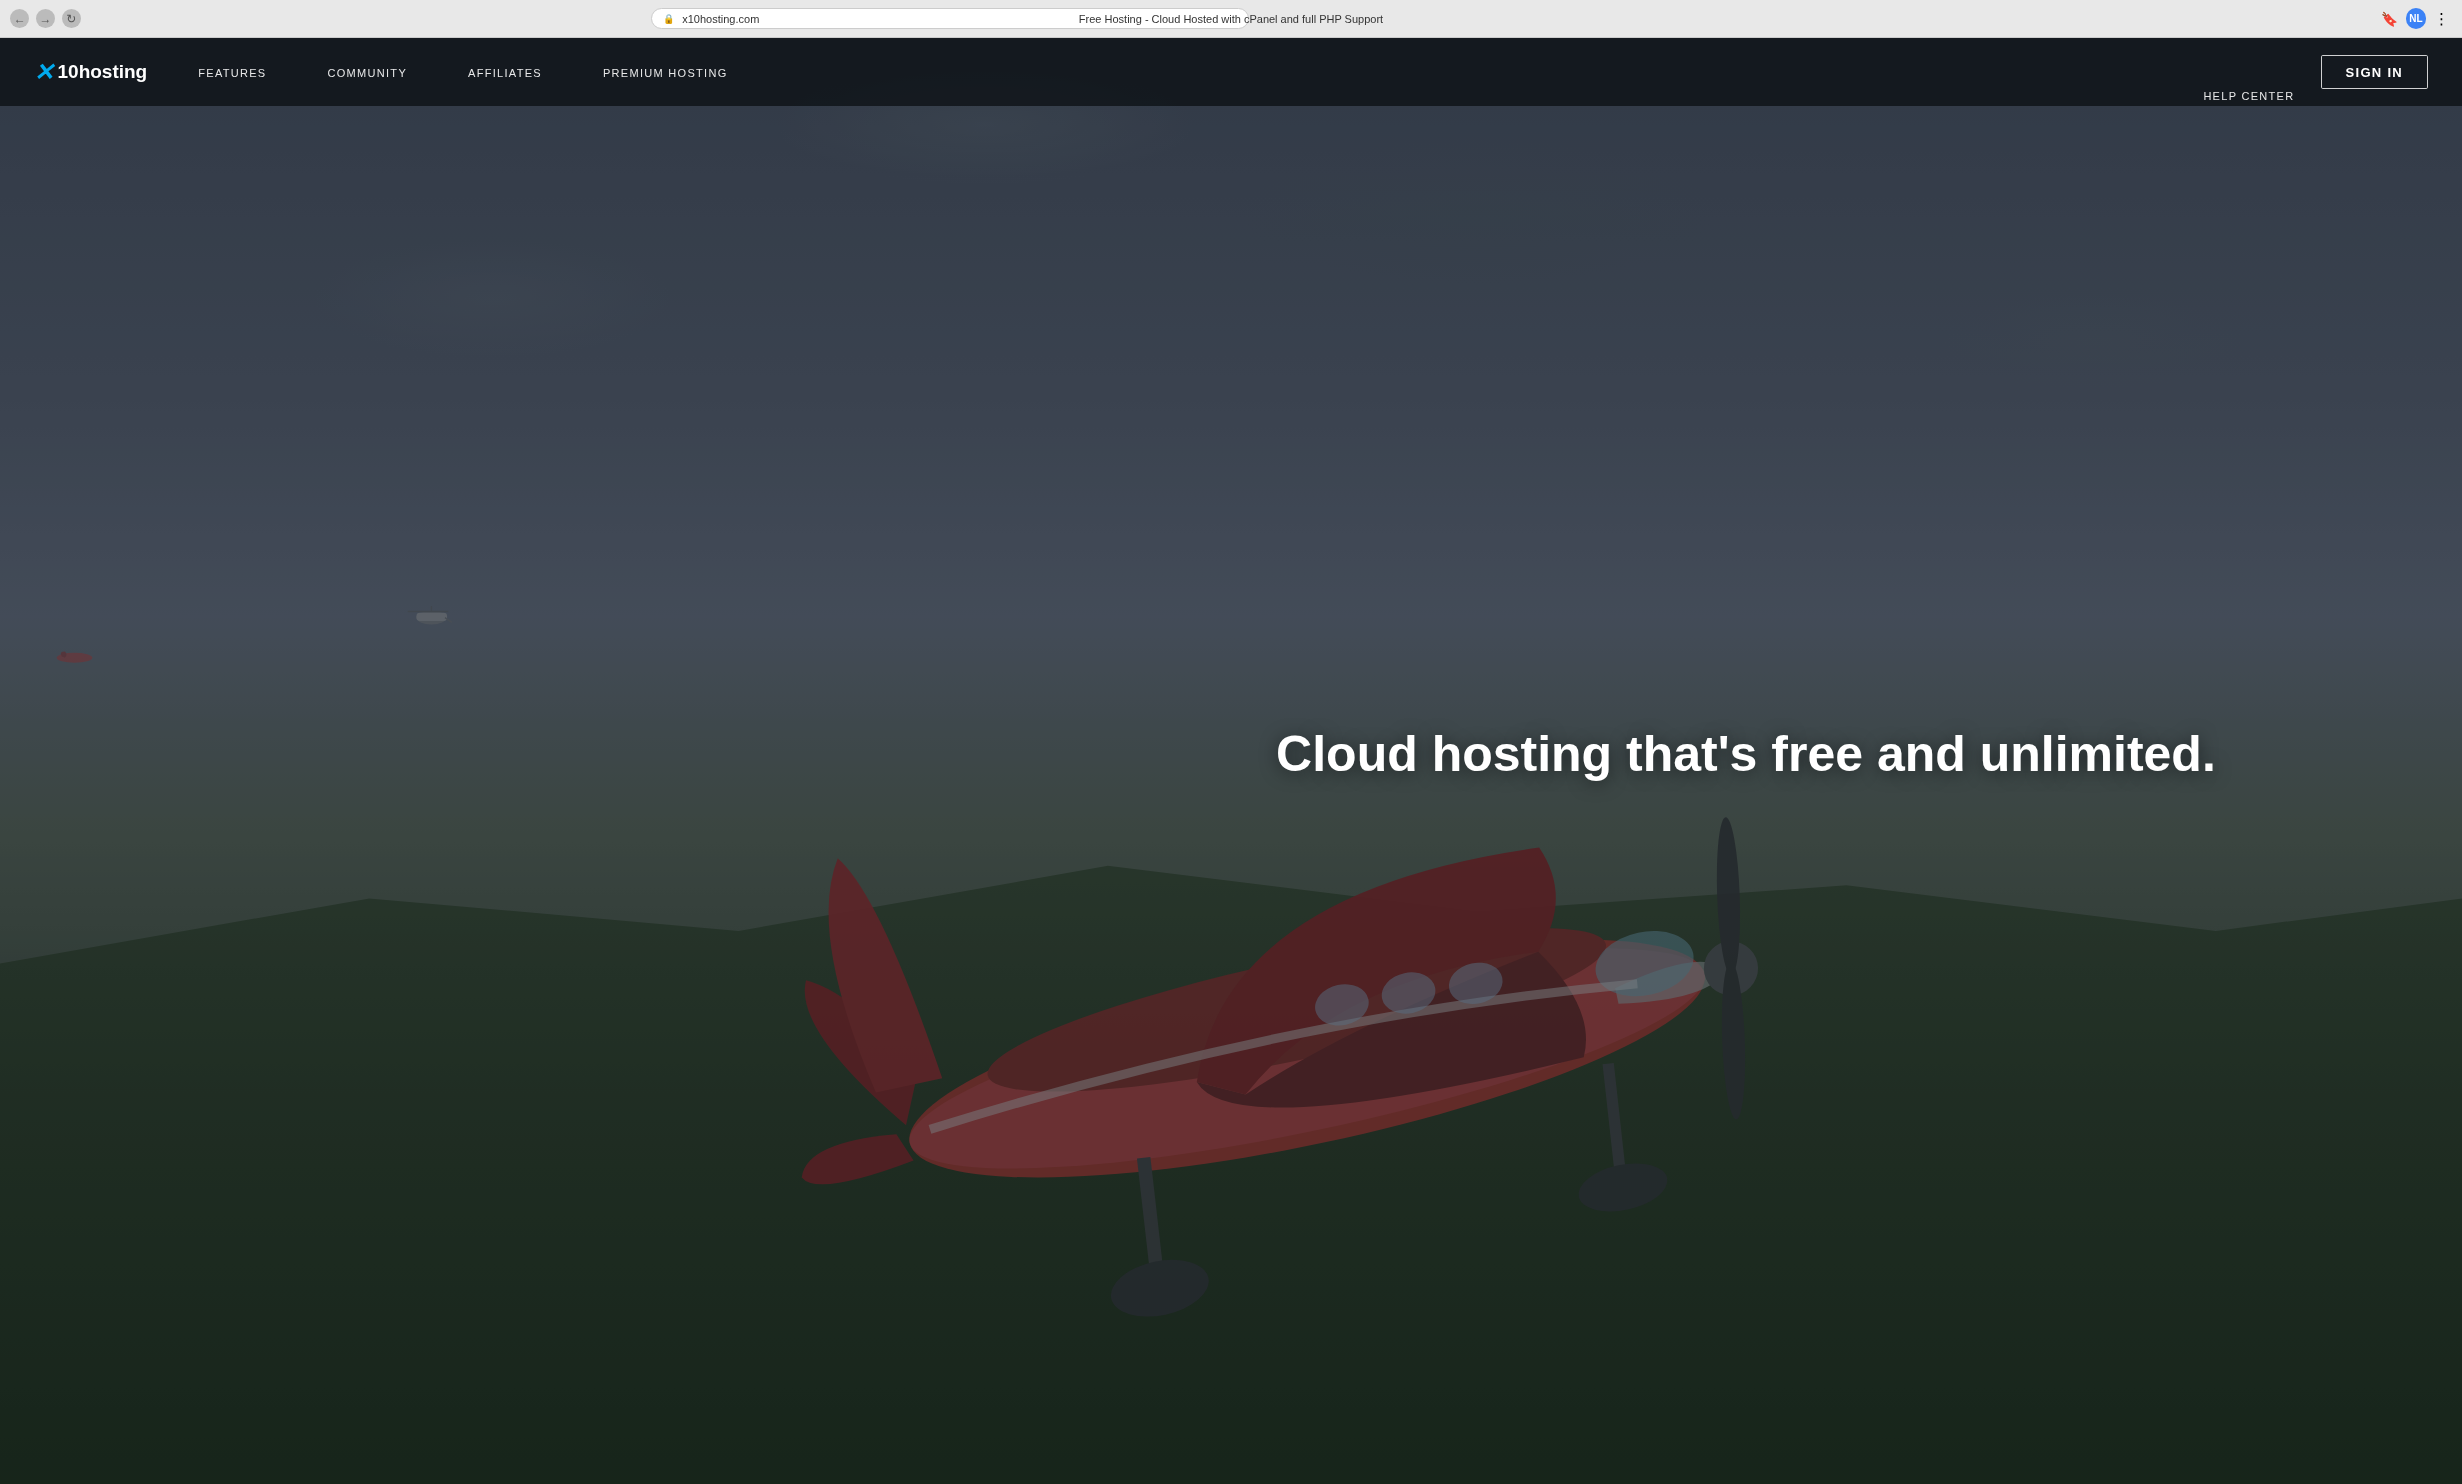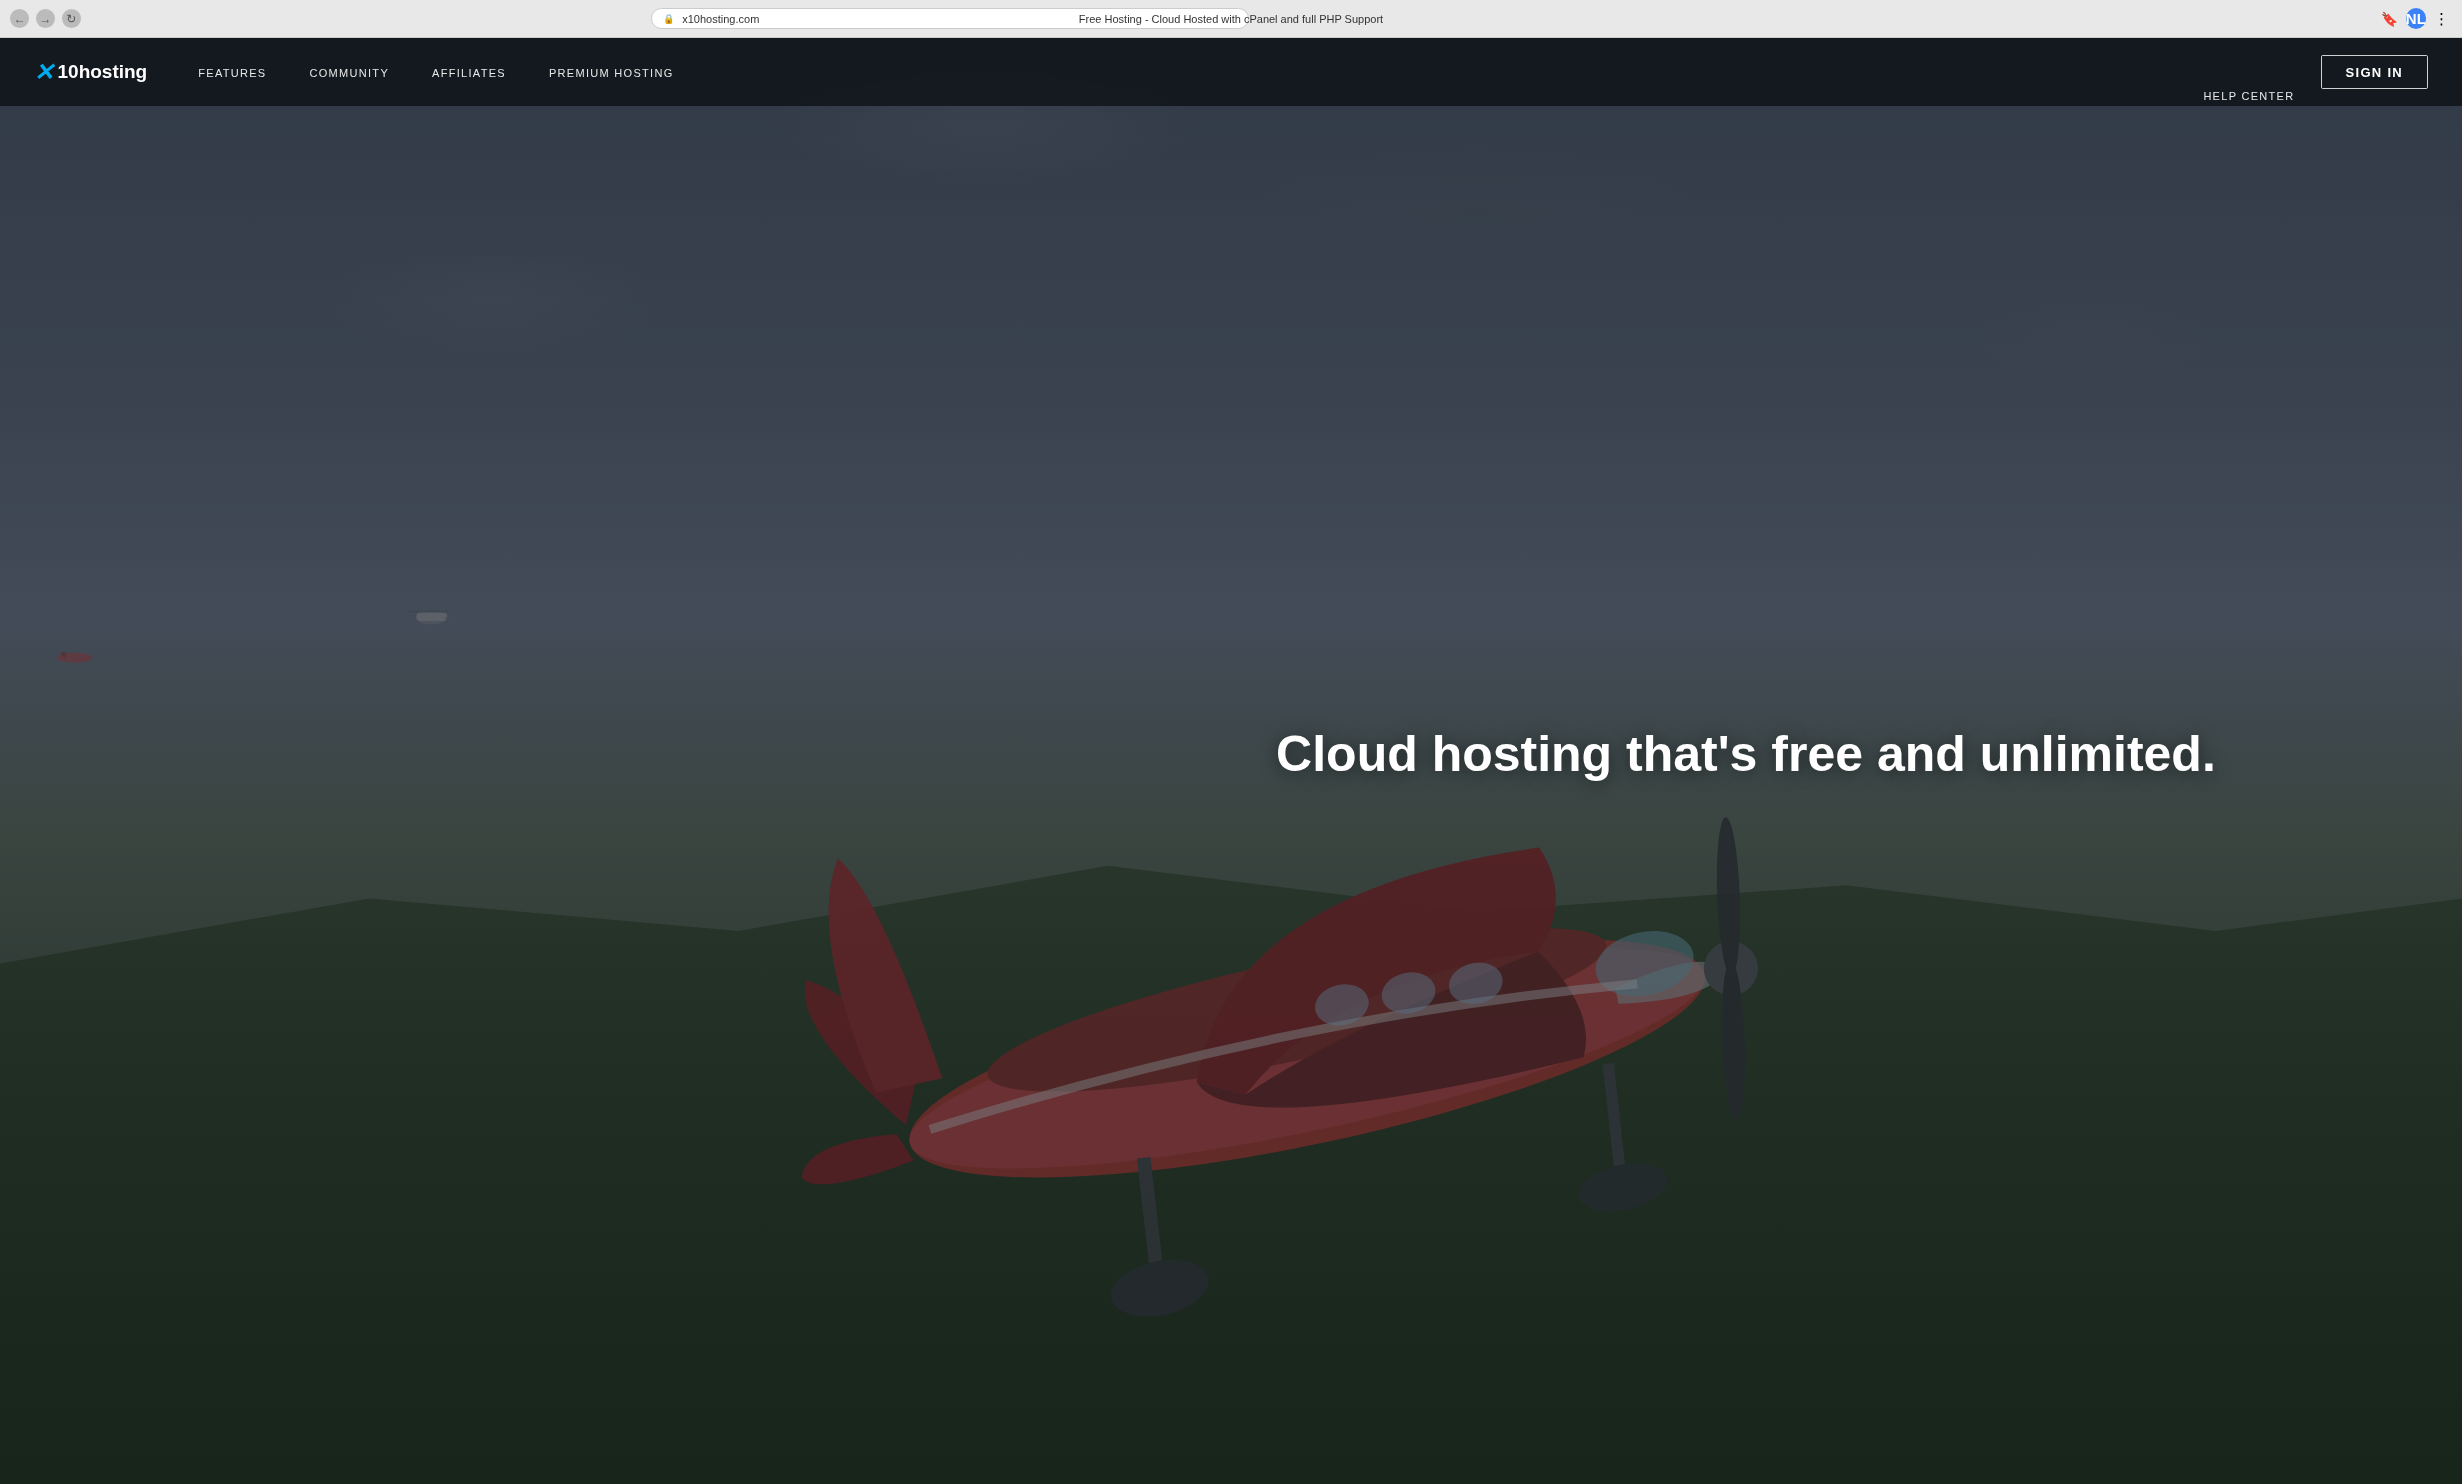--- a/index.html
+++ b/index.html
@@ -199,21 +199,21 @@
       color: #fff;
       font-size: 19px;
       font-weight: 600;
       text-decoration: none;
       margin-right: 51px;
     }
 
     .nav-links {
       display: flex;
       align-items: center;
-      gap: 43px;
+      gap: 61px;
       list-style: none;
       flex: 1;
     }
 
     .nav-link {
       color: #fff;
       text-decoration: none;
       font-size: 11px;
       font-weight: 500;
       letter-spacing: 1.3px;
@@ -294,21 +294,21 @@
 
   <div class="address-bar">
     <span class="lock-icon">🔒</span>
     <span class="address-text">x10hosting.com</span>
   </div>
 
   <span class="tab-title">Free Hosting - Cloud Hosted with cPanel and full PHP Support</span>
 
   <div class="browser-actions">
     <div class="browser-icon" style="font-size:13.7px;">🔖</div>
-    <div class="browser-icon" style="background:#3b82f6;color:white;font-size:15px;font-weight:bold;">NL</div>
+    <div class="browser-icon" style="background:#3b82f6;color:white;font-size:10px;font-weight:bold;">NL</div>
     <div class="browser-icon" style="font-size:15.4px;">⋮</div>
   </div>
 </div>
 
 <div class="website">
 
   <div class="hero">
     <div class="hero-scene">
 
       <div class="cloud-layer"></div>

